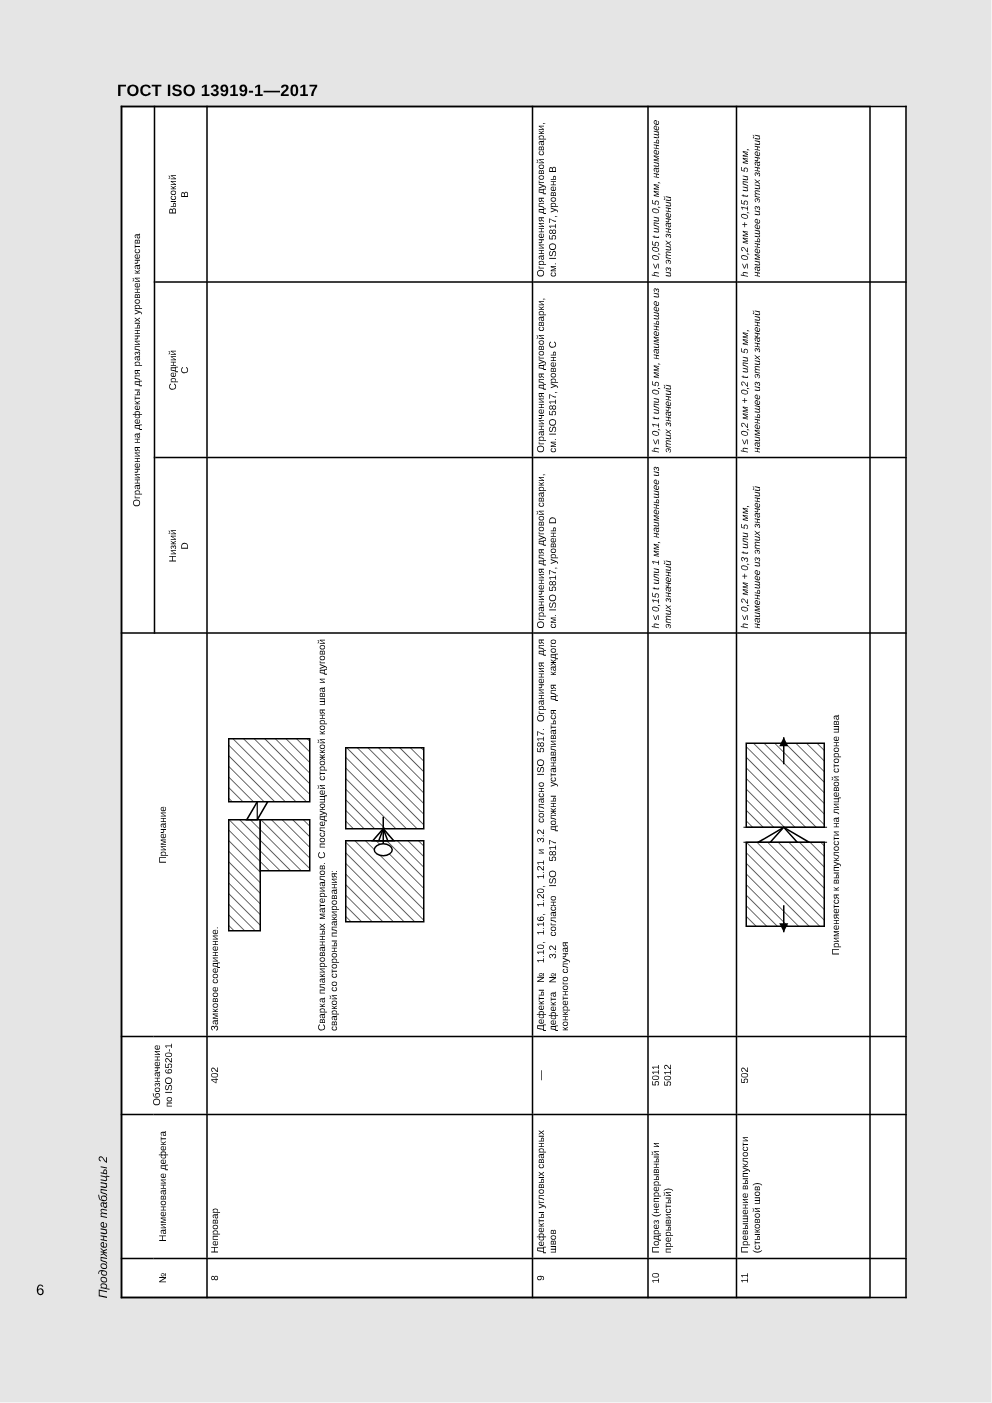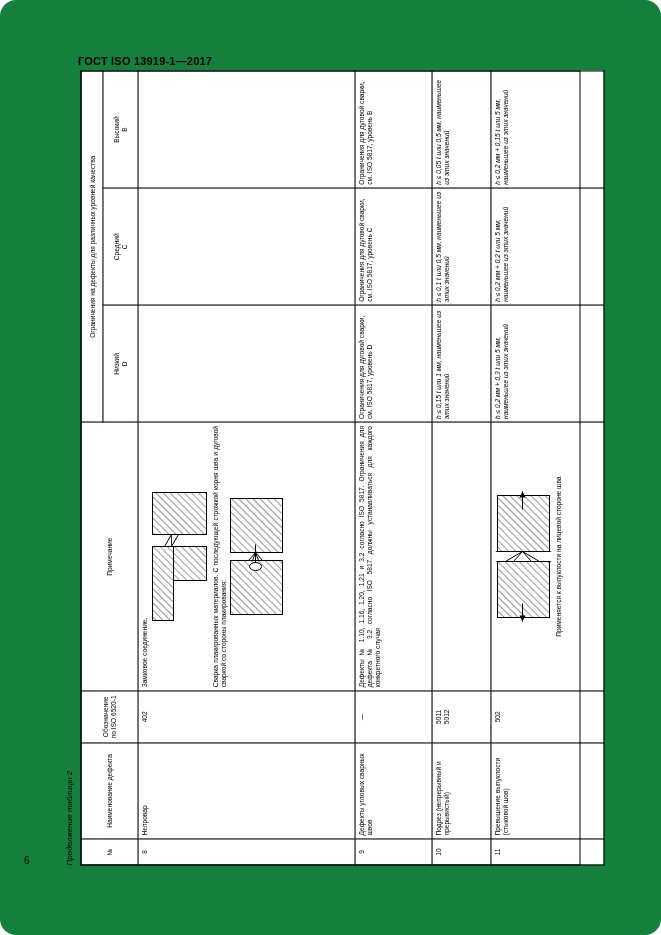--- a/index.html
+++ b/index.html
@@ -1,19 +1,19 @@
 <!DOCTYPE html>
 <html><head>
 <meta charset="utf-8">
 <style>
   html,body{margin:0;padding:0;background:#fff;}
   body{width:661px;height:935px;position:relative;
        font-family:"Liberation Sans","DejaVu Sans",sans-serif;color:#000;}
 
-  .page{position:absolute;inset:0;background:#15803d;border-radius:16px;}
+  .page{position:absolute;inset:0;background:#e5e5e5;}
 
   
   .doc-title{position:absolute;left:78px;top:55px;font-size:11px;font-weight:bold;letter-spacing:.2px;}
 
   
   
   .rot-wrap{position:absolute;left:0;top:0;width:661px;height:935px;}
   .rot-inner{position:absolute;
              
              width:795px;height:500px;

